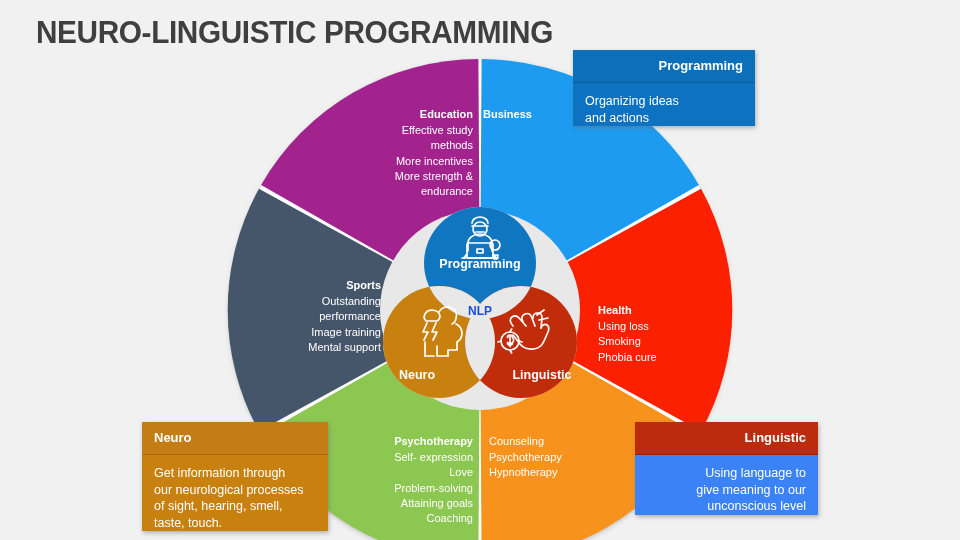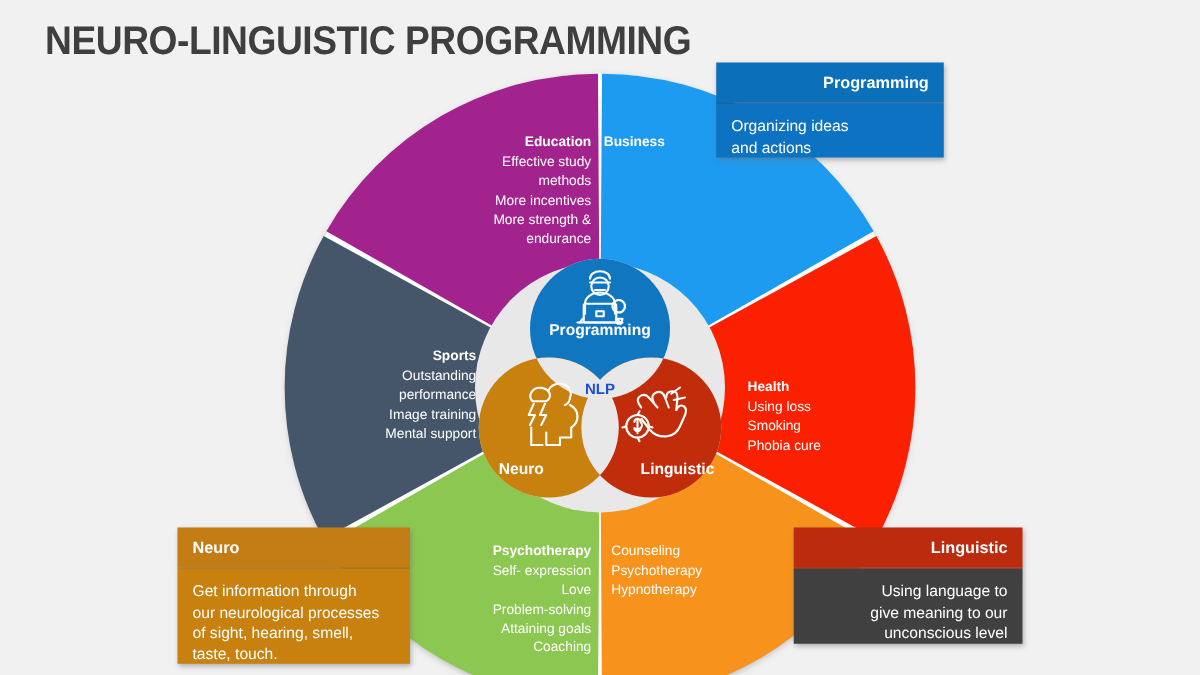--- a/index.html
+++ b/index.html
@@ -81,21 +81,21 @@
   #box-programming .bd{background:#0c72c1;text-align:left;}
   #box-programming .sep{background:#0a5a97;}
 
   #box-neuro{left:142px;top:422px;width:186px;}
   #box-neuro .hd{background:#c47c14;text-align:left;}
   #box-neuro .bd{background:#c8800f;text-align:left;}
   #box-neuro .sep{background:#a96a0c;}
 
   #box-linguistic{left:635px;top:422px;width:183px;}
   #box-linguistic .hd{background:#bc2b0d;text-align:right;}
-  #box-linguistic .bd{background:#404040;text-align:right;}
+  #box-linguistic .bd{background:#3b82f6;text-align:right;}
   #box-linguistic .sep{background:#9c2209;}
 </style>
 </head>
 <body>
 
 <div id="slide">
 
   <div id="title">NEURO-LINGUISTIC PROGRAMMING</div>
 
   <svg id="diagram" viewBox="0 0 960 540">

